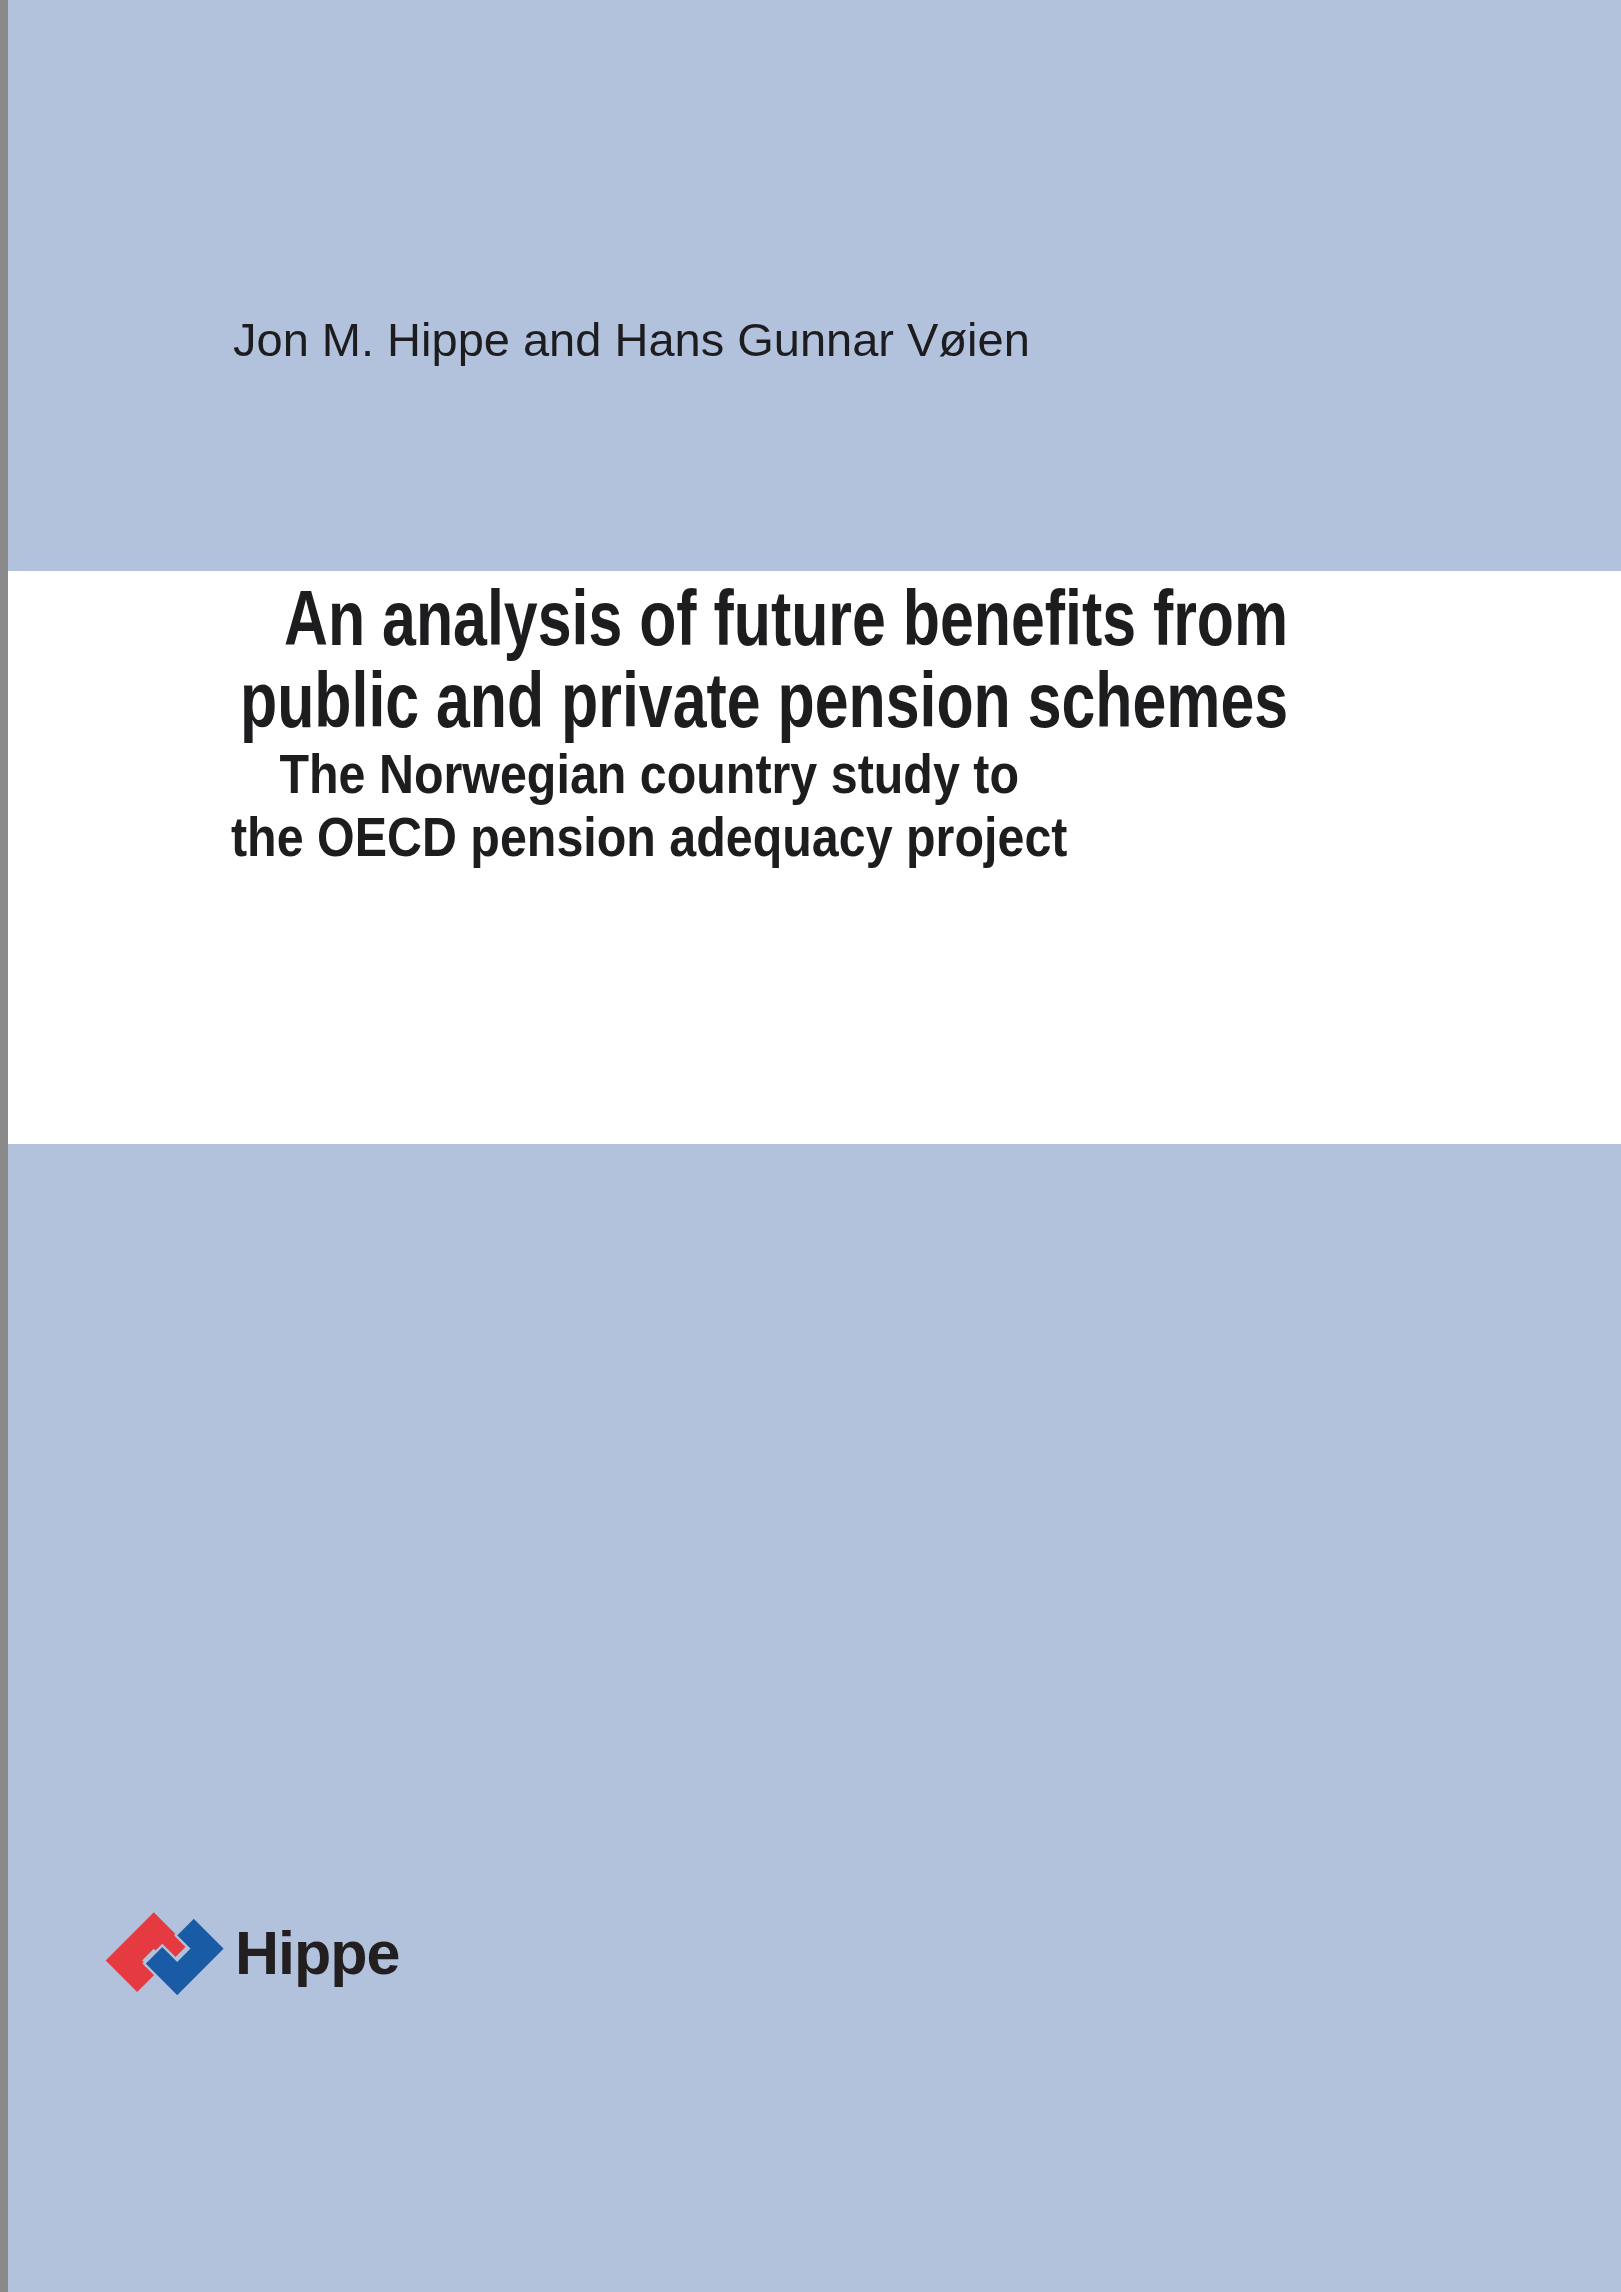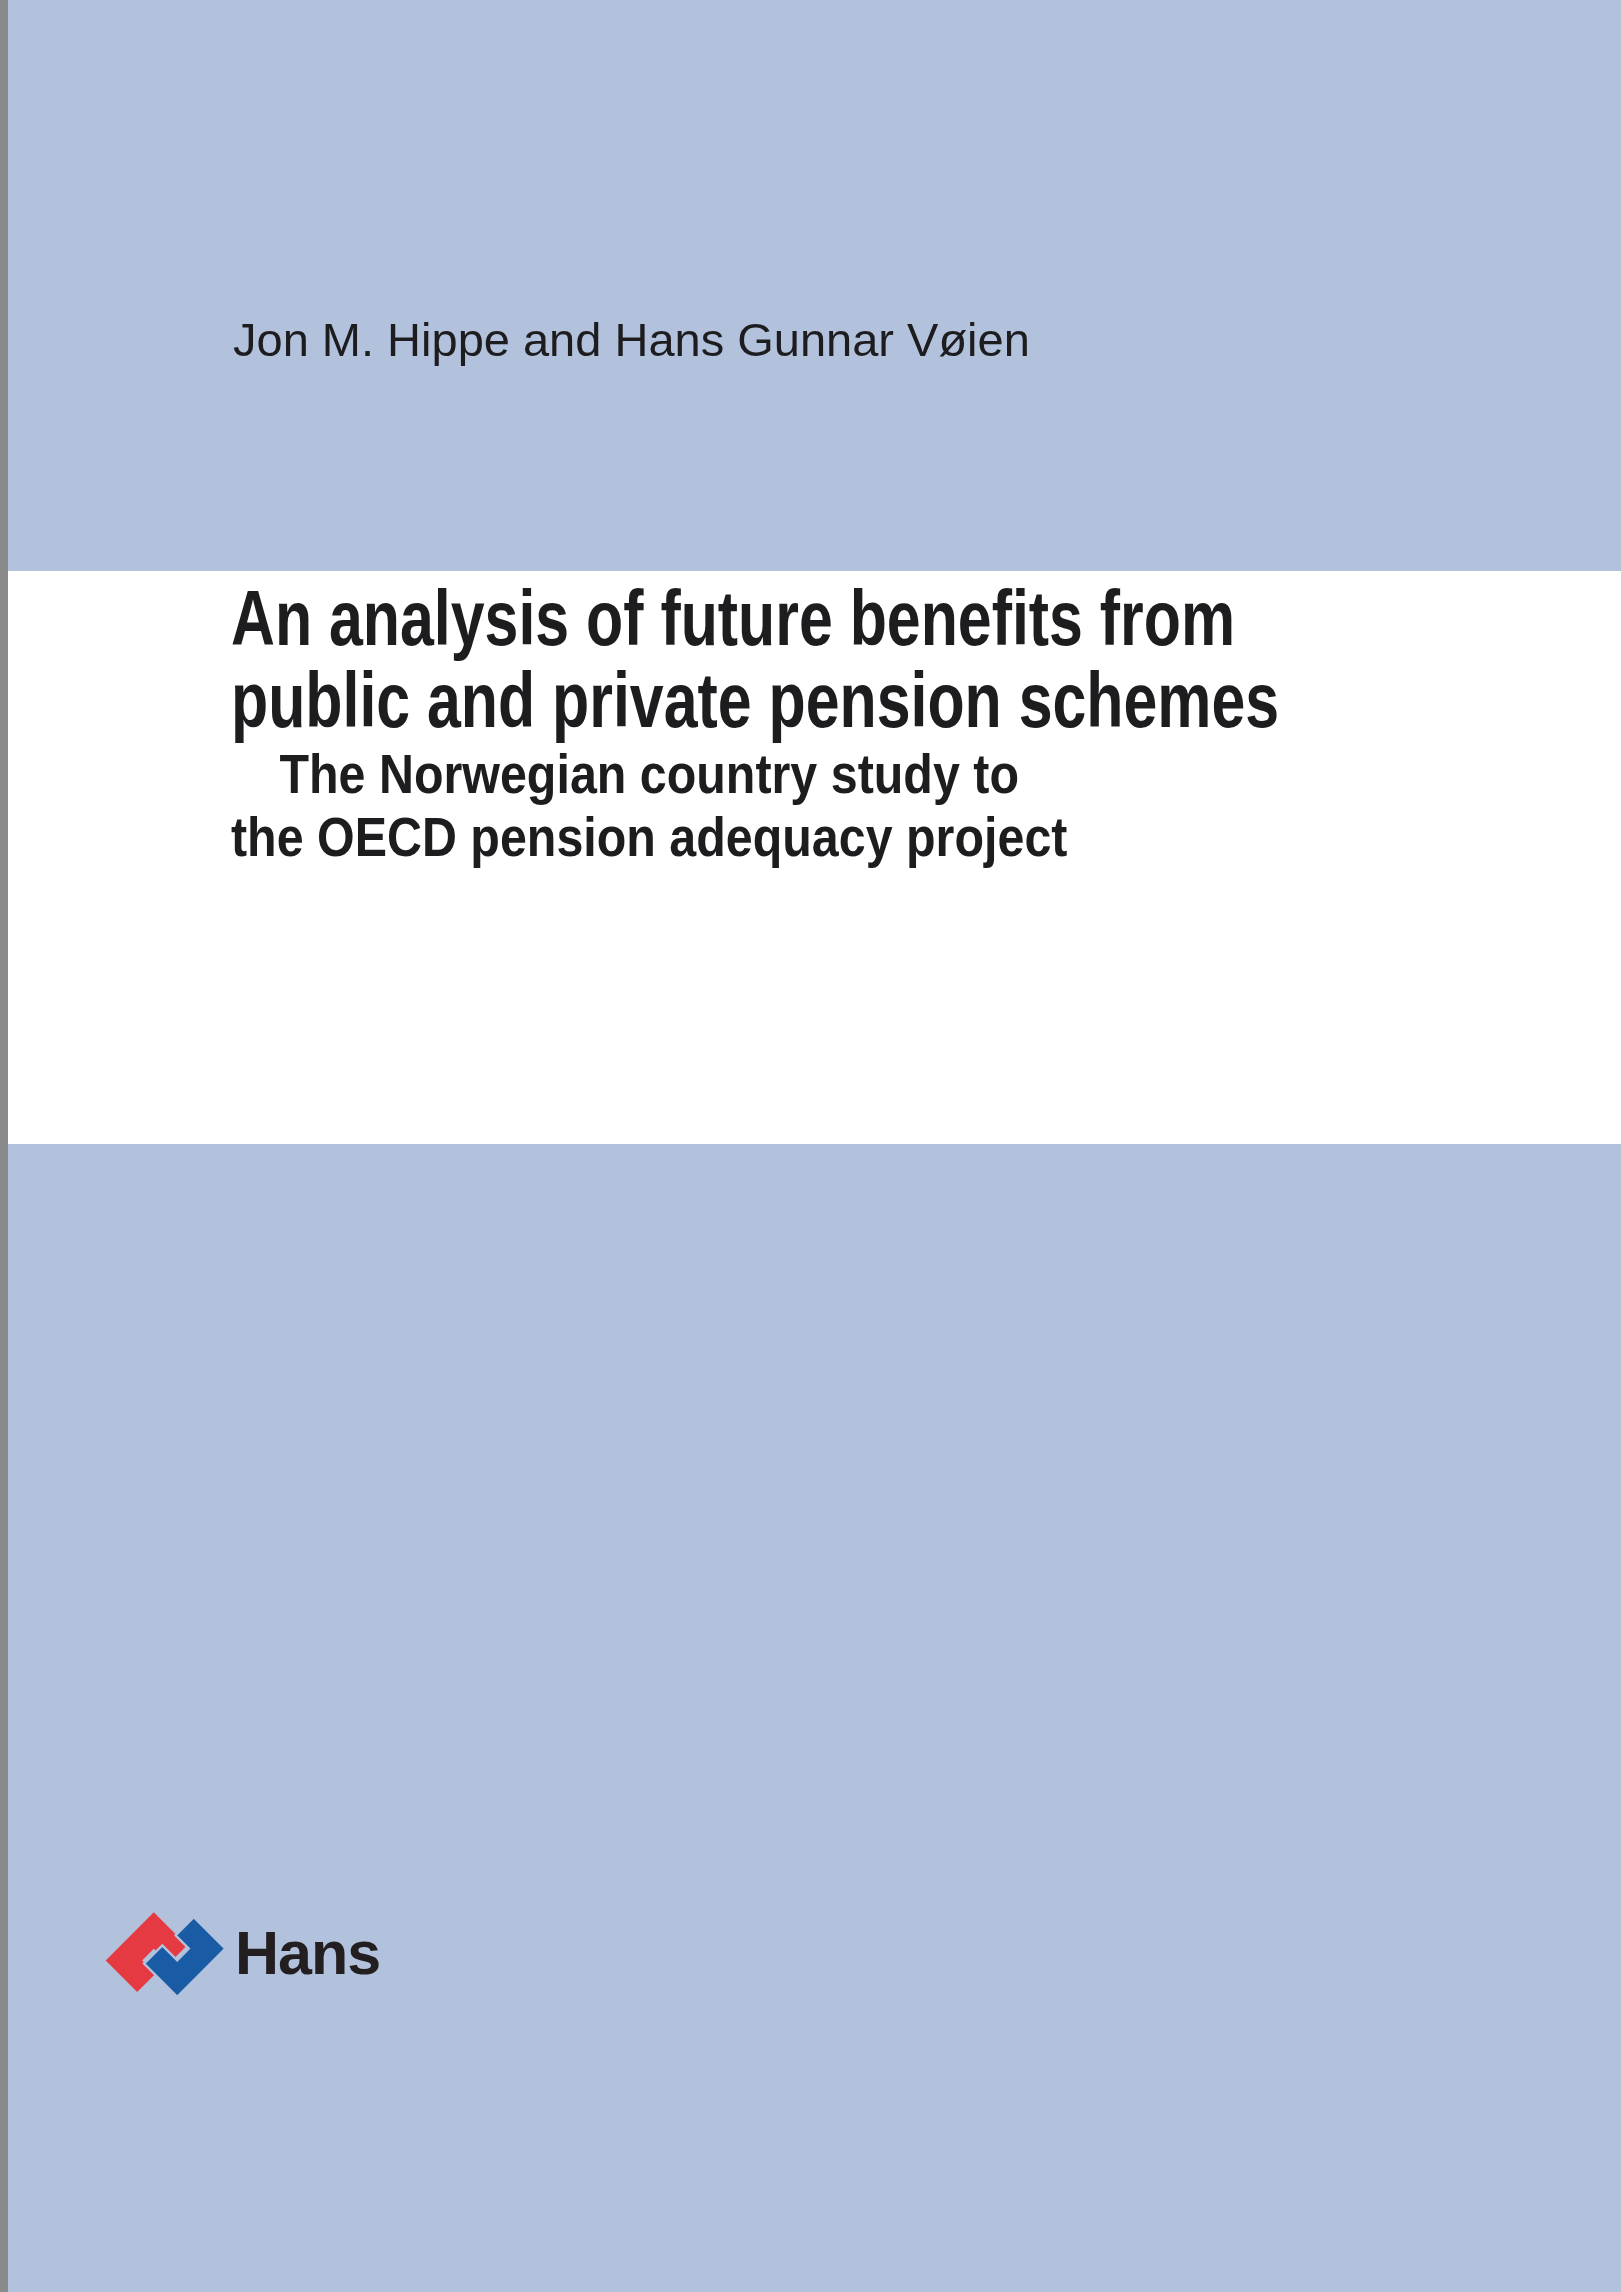--- a/index.html
+++ b/index.html
@@ -32,23 +32,24 @@
     font-size: 47px;
     font-weight: 400;
     line-height: 1;
     color: var(--ink, #1d1d20);
     letter-spacing: 0;
     white-space: nowrap;
   }
 
   .report-title {
     position: absolute;
-    left: 223px;
+    left: 232px;
     top: 577px;
     color: var(--ink, #1d1d20);
+    text-align: right;
   }
   .title-line {
     font-size: 78px;
     font-weight: 700;
     line-height: 82px;
     white-space: nowrap;
     transform: scaleX(0.78);
     transform-origin: left center;
   }
 
@@ -110,17 +111,17 @@
     <div class="subtitle-line">The Norwegian country study to</div>
     <div class="subtitle-line">the OECD pension adequacy project</div>
   </div>
 
   <div class="publisher-logo">
     <svg class="logo-mark" width="129" height="99" viewBox="5 8 110 84" xmlns="http://www.w3.org/2000/svg" aria-hidden="true">
 
       <path d="M0 0H40V22H22V36H38V58H0Z" transform="translate(50,14) rotate(45)" fill="var(--logo-red, #e63a42)"></path>
       <path d="M0 0H40V22H22V36H38V58H0Z" transform="translate(70,86) rotate(225)" fill="var(--logo-blue, #1a5ba6)" stroke="var(--band-blue, #b3c2dc)" stroke-width="2"></path>
     </svg>
-    <div class="logo-wordmark">Hans</div>
+    <div class="logo-wordmark">Hippe</div>
   </div>
 
 </div>
 
 
 </body></html>

